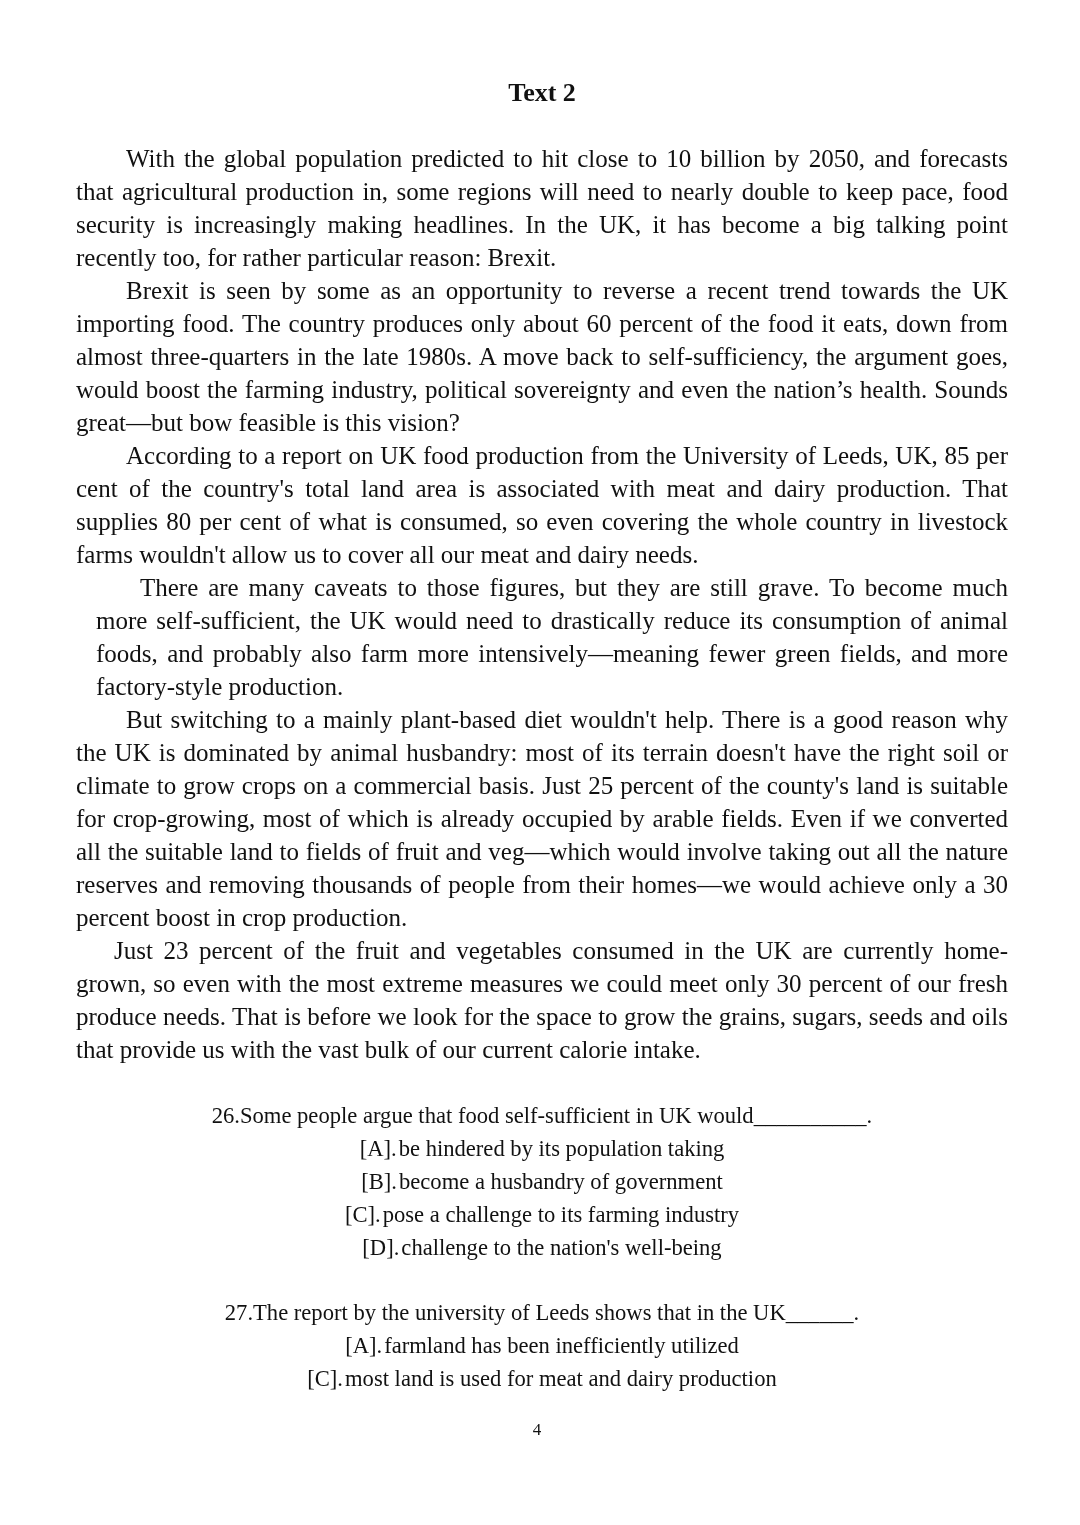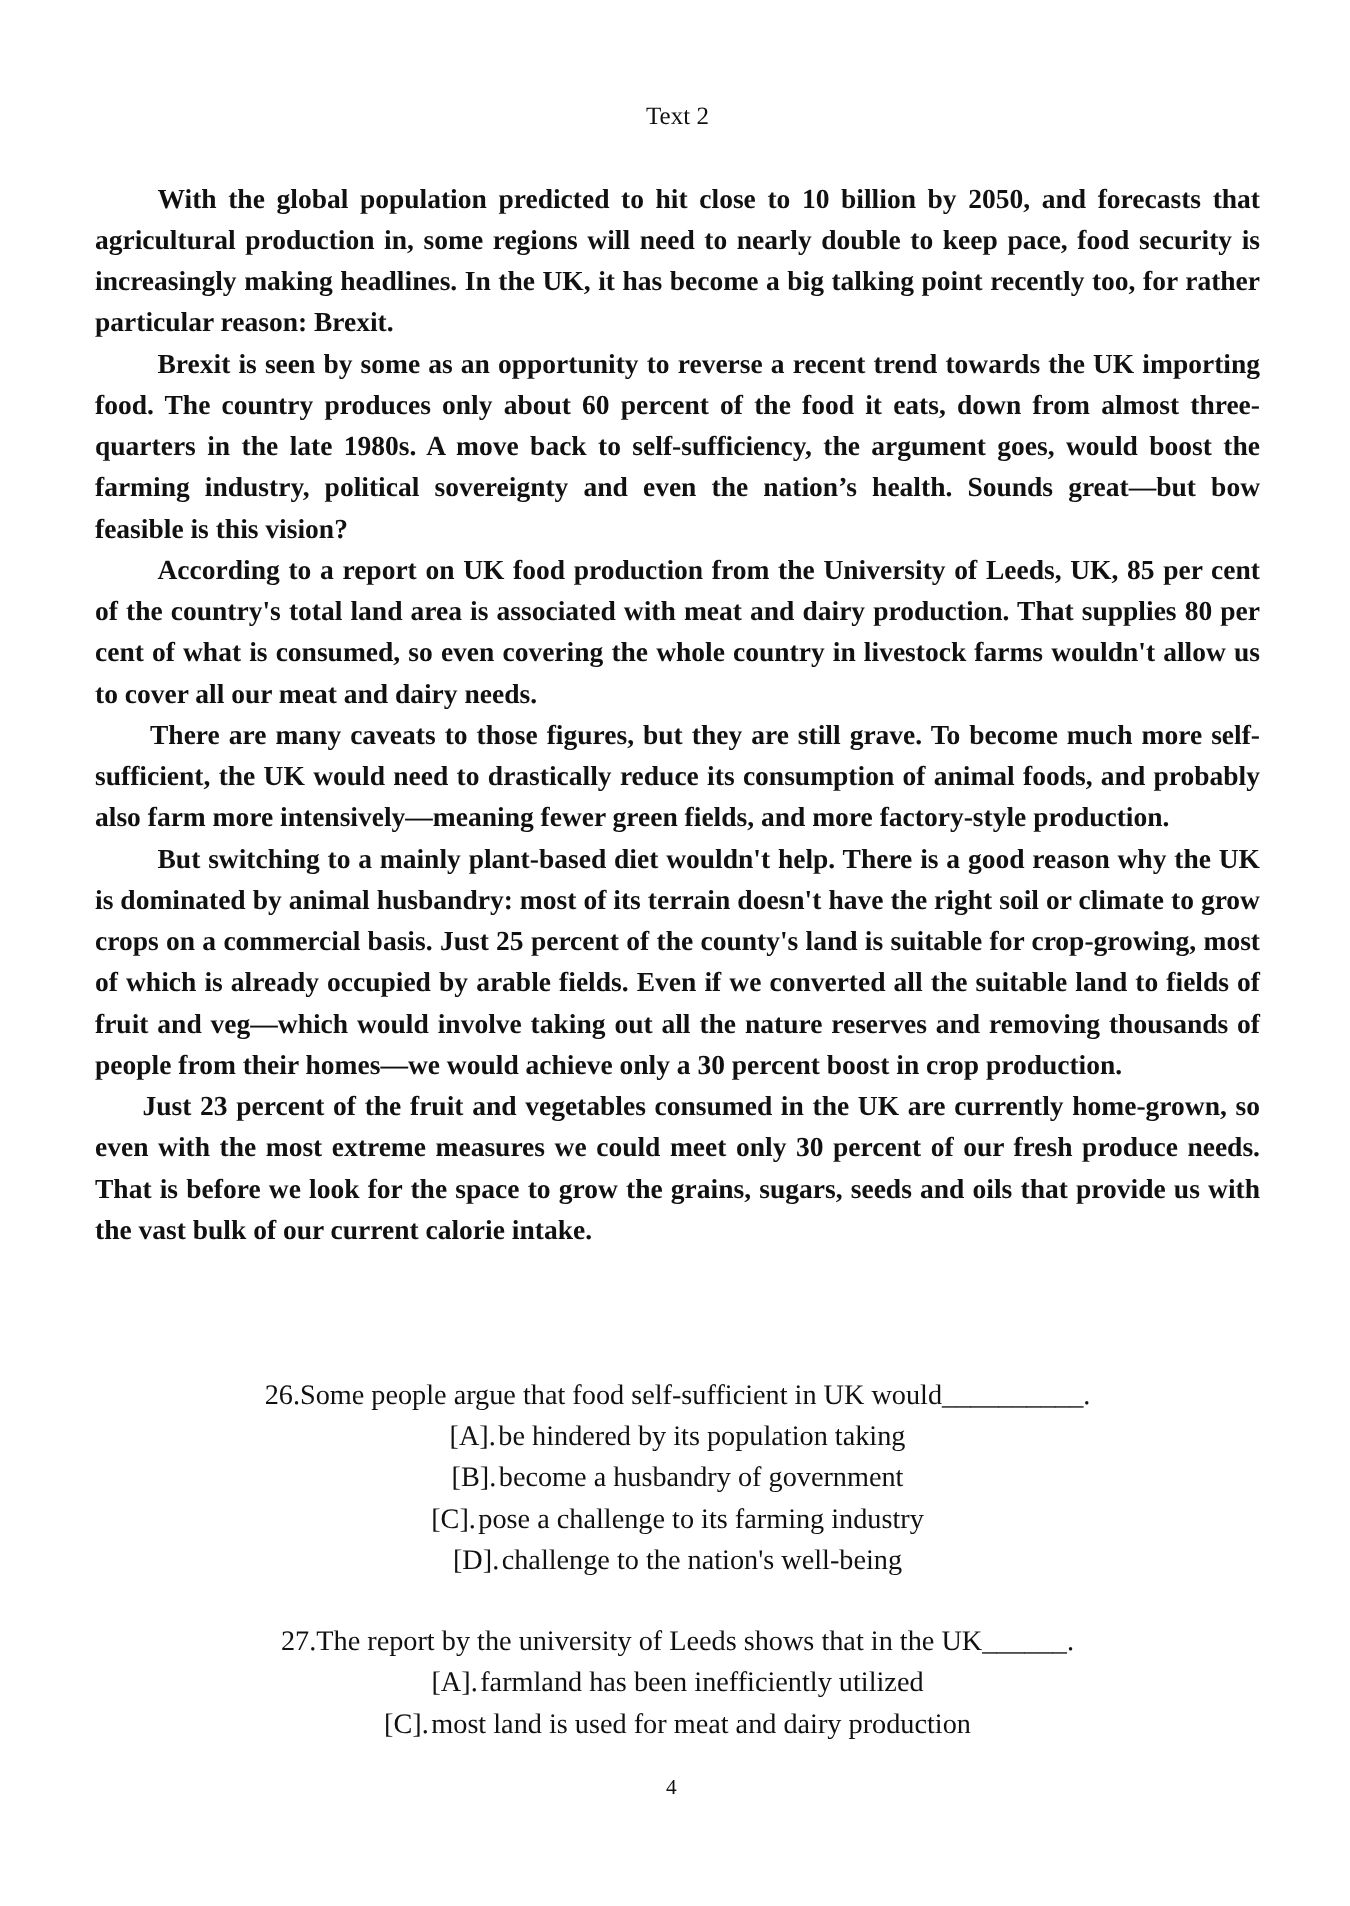--- a/index.html
+++ b/index.html
@@ -16,39 +16,38 @@
     left: 76px;
     top: 0;
     width: 932px;
   }
   .title {
     position: absolute;
     left: 0;
     top: 78px;
     width: 932px;
     text-align: center;
-    font-weight: normal;
-    font-size: 20px;
+    font-weight: bold;
+    font-size: 26px;
     line-height: 30px;
   }
   .passage {
     position: absolute;
     left: 0;
     top: 142px;
     width: 932px;
-    font-size: 22px;
+    font-size: 25px;
     line-height: 33px;
     text-align: justify;
-    font-weight: bold;
   }
   .passage p {
     margin: 0;
     text-indent: 50px;
   }
-  .passage p.ind-44 { text-indent: 44px; }
+  .passage p.ind-44 { text-indent: 44px; margin-left: 20px; }
   .passage p.ind-38 { text-indent: 38px; }
   .question {
     position: absolute;
     left: 0;
     width: 932px;
     font-size: 22.6px;
     line-height: 33px;
     text-align: center;
   }
   .q26 { top: 1099px; }

